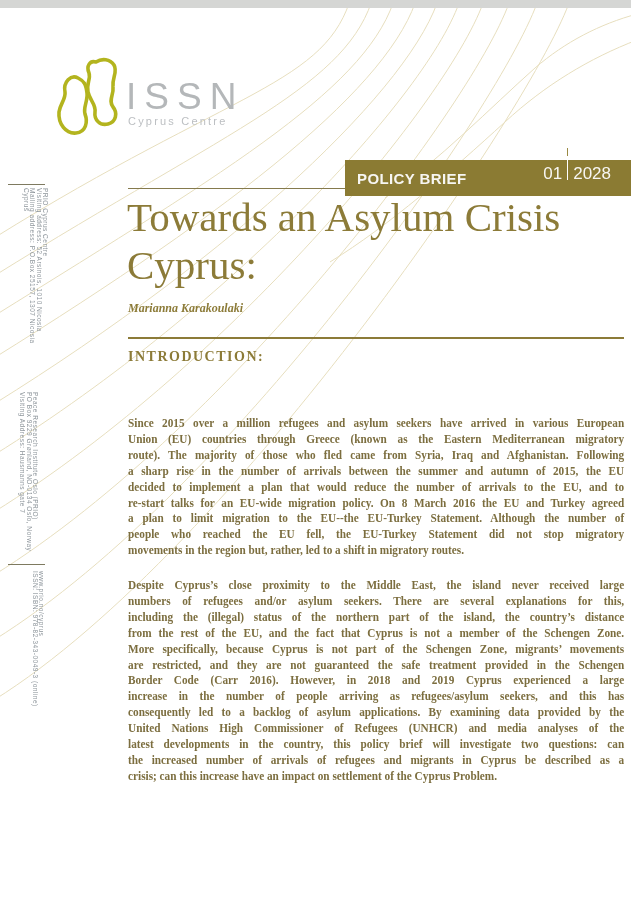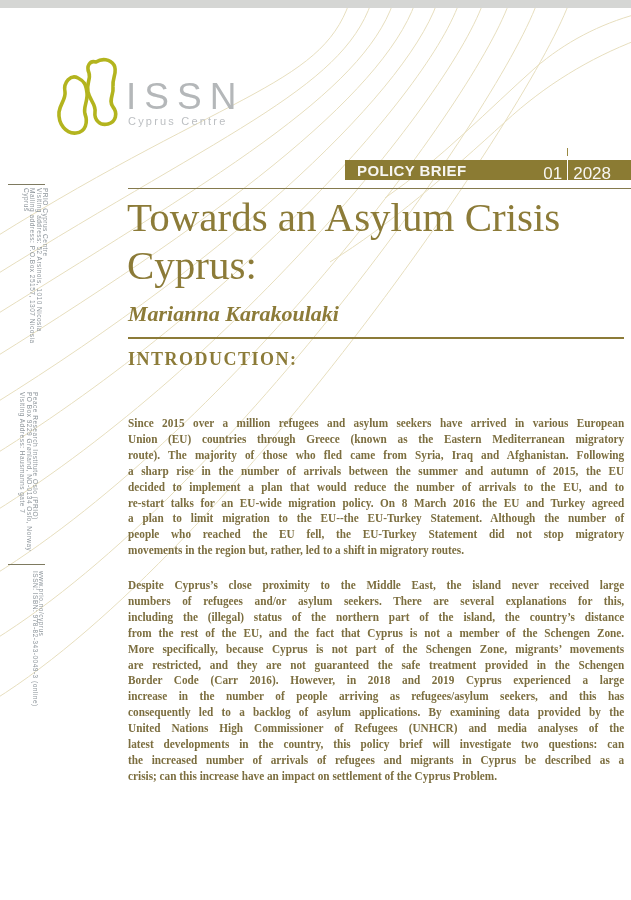--- a/index.html
+++ b/index.html
@@ -33,42 +33,42 @@
   .vblock{position:absolute;writing-mode:vertical-rl;color:var(--sidebar-gray);
     font-size:6.5px;line-height:6.5px;letter-spacing:0.5px;z-index:2;}
   .vblock1{left:21px;top:188px;width:27px;height:200px;}
   .vblock2{left:17px;top:392px;width:21px;height:170px;}
   .vblock3{left:29px;top:571px;width:15px;height:200px;}
   .rule-sm{position:absolute;left:8px;width:37px;height:1px;background:#7e7a60;z-index:2;}
   .rule-sm.r1{top:184px;}
   .rule-sm.r2{top:564px;}
 
   
-  .banner{position:absolute;left:345px;top:160px;width:286px;height:20px;
+  .banner{position:absolute;left:345px;top:160px;width:286px;height:36px;
     background:var(--banner-bg);z-index:3;display:flex;align-items:center;}
   .banner-label{color:var(--banner-text);font-weight:700;font-size:15px;
     letter-spacing:0.4px;margin-left:12px;}
   .issue{position:absolute;right:20px;top:0;height:24px;display:flex;align-items:flex-end;
     color:var(--banner-text);font-size:17px;font-weight:400;}
   .issue-sep{width:1px;height:32px;margin:0 5px;position:relative;top:-4px;
     background:linear-gradient(to bottom,#9a8a43 0 8px,#ffffff 8px 100%);}
 
   .rule-main{position:absolute;left:128px;top:188px;width:503px;height:1px;background:#857a4d;z-index:2;}
 
   
   .title{position:absolute;left:127px;top:193px;width:500px;z-index:2;
     font-family:"Liberation Serif",serif;color:var(--brand-olive);
     font-size:41px;line-height:48px;font-weight:400;}
   .author{position:absolute;left:128px;top:301px;z-index:2;font-family:"Liberation Serif",serif;
-    font-size:22px;font-weight:700;font-style:italic;color:var(--brand-olive);}
+    font-size:12px;font-weight:700;font-style:italic;color:var(--brand-olive);}
   .rule-title{position:absolute;left:128px;top:337px;width:496px;height:2px;
     background:var(--brand-olive);z-index:2;}
 
   .kicker{position:absolute;left:128px;top:349px;z-index:2;font-family:"Liberation Serif",serif;
-    font-size:18px;font-weight:700;letter-spacing:1.5px;color:var(--brand-olive);}
+    font-size:14px;font-weight:700;letter-spacing:1.5px;color:var(--brand-olive);}
   .heading{position:absolute;left:126px;top:368px;z-index:2;font-family:"Liberation Serif",serif;
     font-size:28px;font-weight:400;color:var(--brand-chartreuse);}
 
   
   .para{position:absolute;left:128px;width:581px;transform:scaleX(0.854);transform-origin:left top;
     font-family:"Liberation Serif",serif;font-weight:700;color:var(--body-text);
     font-size:13.2px;line-height:15.9px;z-index:2;}
   .para-1{top:415px;}
   .para-2{top:577px;}
   .pline{text-align:justify;text-align-last:justify;}

